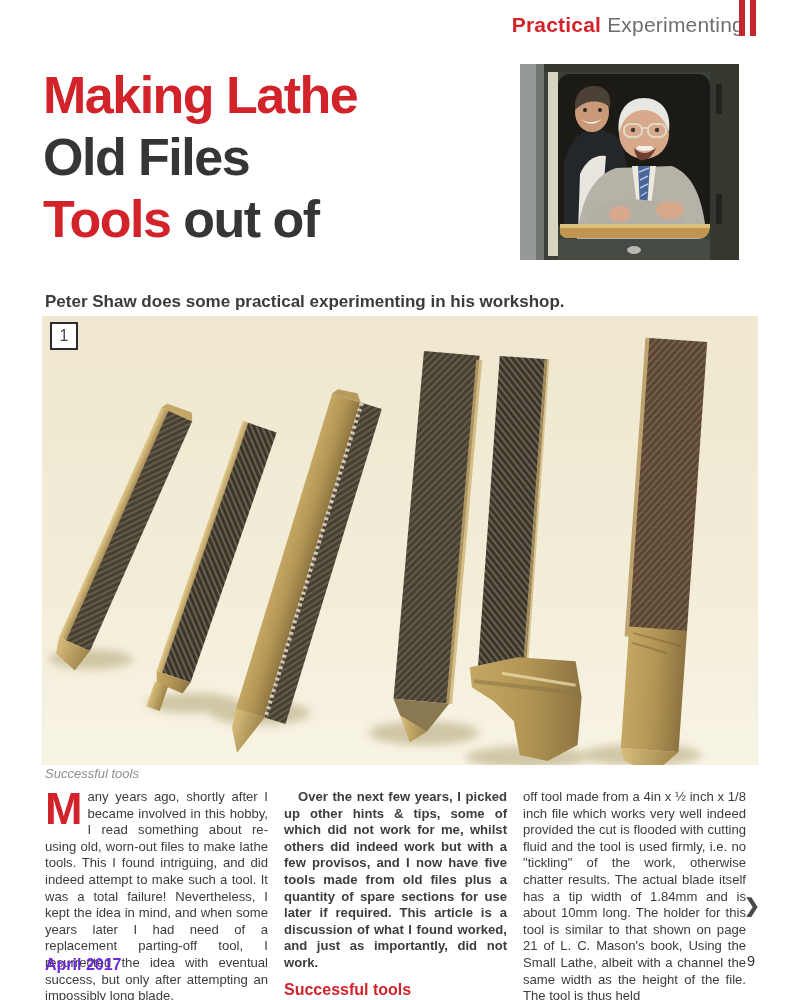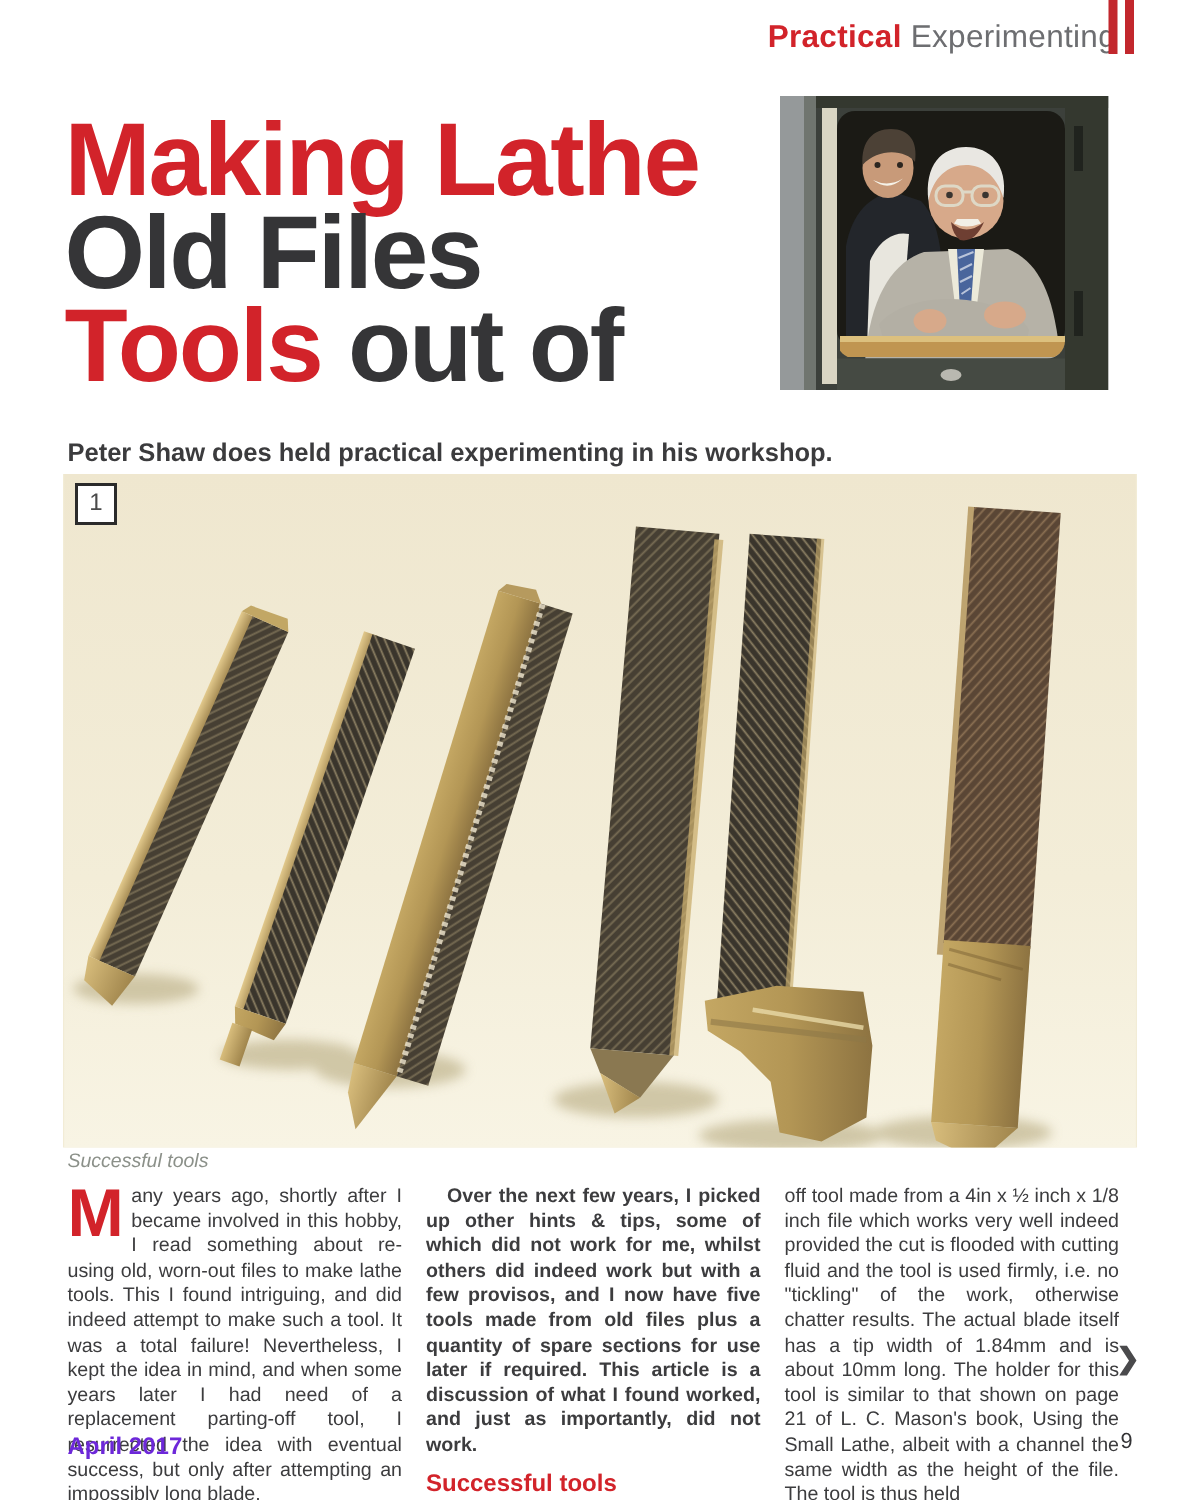--- a/index.html
+++ b/index.html
@@ -7,21 +7,21 @@
         font-family:"Liberation Sans", sans-serif;}
 
   
   .kicker{position:absolute;top:13px;right:56px;font-size:21px;letter-spacing:.2px;white-space:nowrap;}
   .kicker .k-bold{color:#d2232a;font-weight:bold;}
   .kicker .k-rest{color:#6d6e71;}
   .corner-bars{position:absolute;top:0;right:44px;display:flex;gap:5px;}
   .corner-bars .bar{width:6px;height:36px;background:#c2272d;}
 
   
-  .title{position:absolute;left:43px;top:76px;font-size:69px;line-height:62px;
+  .title{position:absolute;left:43px;top:64px;font-size:52px;line-height:62px;
          font-weight:bold;letter-spacing:-1.5px;color:#353537;}
   .title .red{color:#d2232a;}
 
   .standfirst{position:absolute;left:45px;top:275px;font-size:17px;font-weight:bold;color:#3b3b3d;}
 
   
   .author-photo{position:absolute;left:520px;top:64px;width:219px;height:196px;overflow:hidden;}
 
   
   .tools-photo{position:absolute;left:42px;top:316px;width:716px;height:449px;background:#f2ecd6;}
@@ -58,21 +58,21 @@
     <div class="bar"></div>
     <div class="bar"></div>
   </div>
 
   <h1 class="title" style="margin:0">
     <div class="red">Making Lathe</div>
     <div>Old Files</div>
     <div><span class="red">Tools</span><span> out of</span></div>
   </h1>
 
-  <p class="standfirst">Peter Shaw does held practical experimenting in his workshop.</p>
+  <p class="standfirst">Peter Shaw does some practical experimenting in his workshop.</p>
 
   <div class="author-photo">
     <svg width="219" height="196" viewBox="0 0 219 196">
       <defs>
         <clipPath id="win">
             <rect x="38" y="10" width="152" height="165" rx="12"></rect>
           </clipPath>
       </defs>
       <rect width="219" height="196" fill="#575c58"></rect>
       <rect x="0" width="22" height="196" fill="#95999a"></rect>

